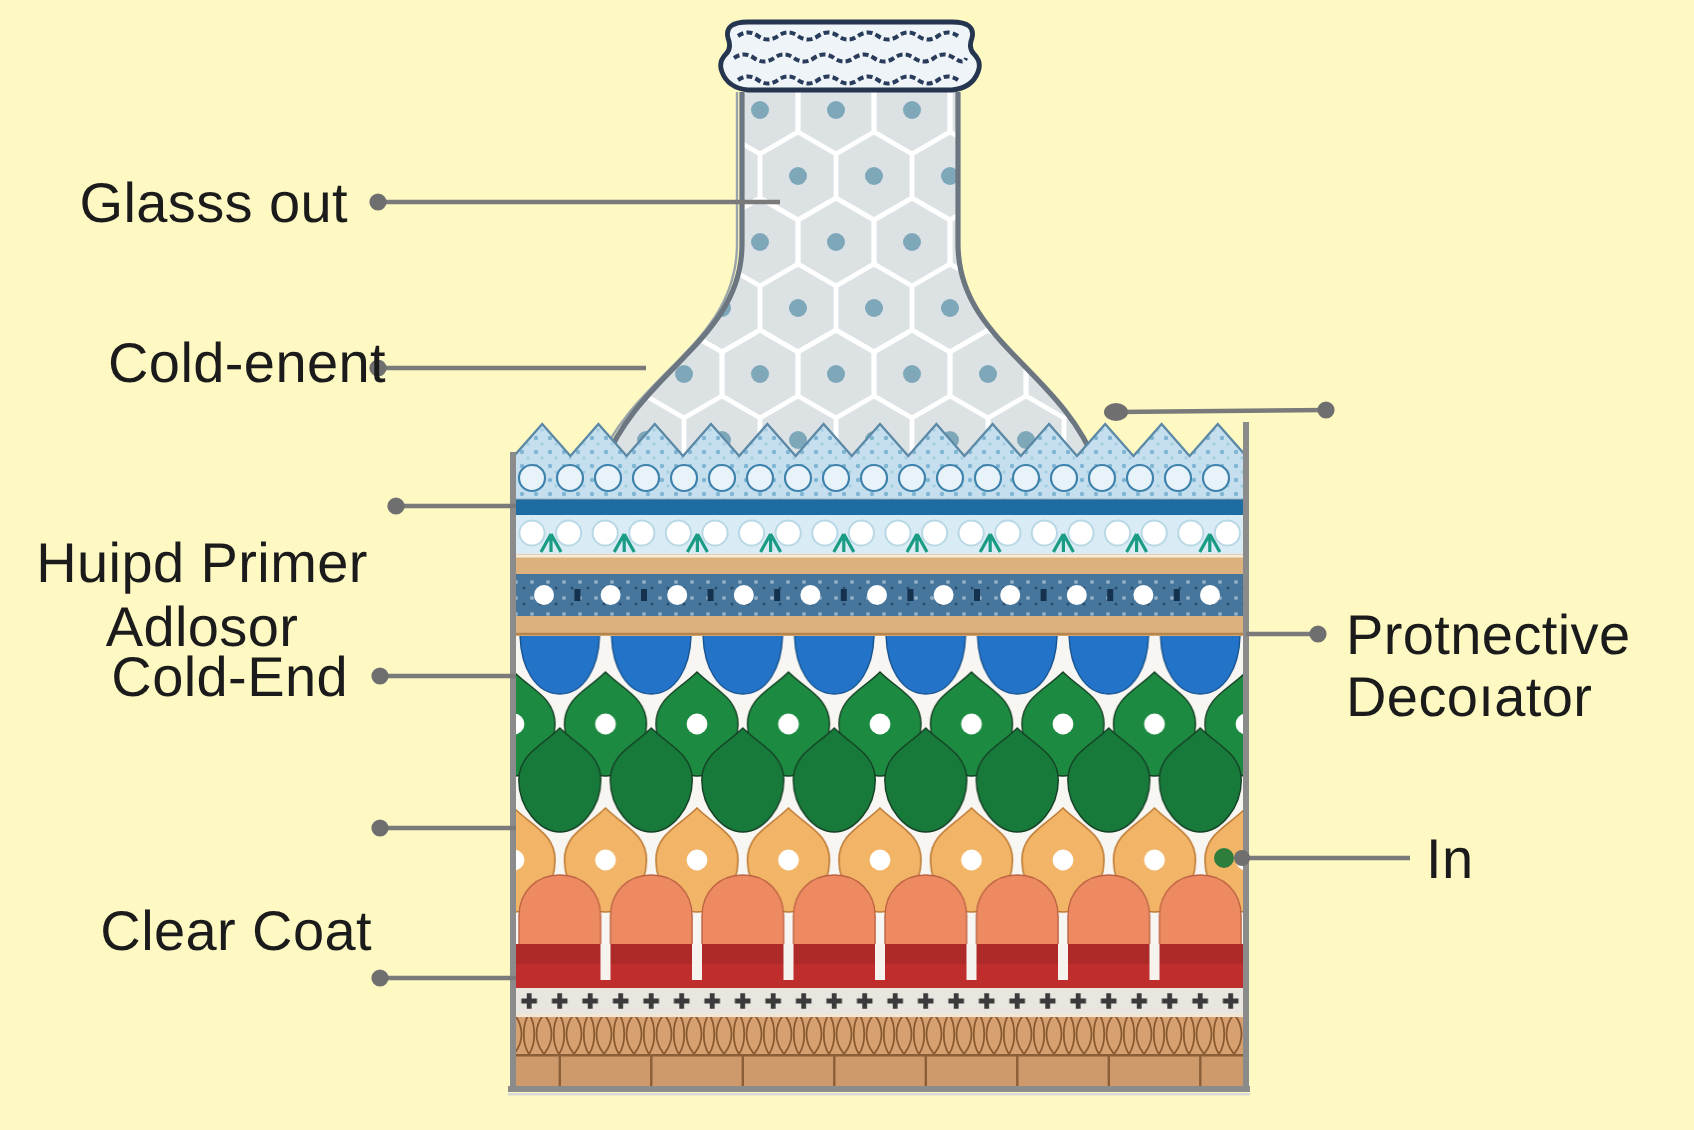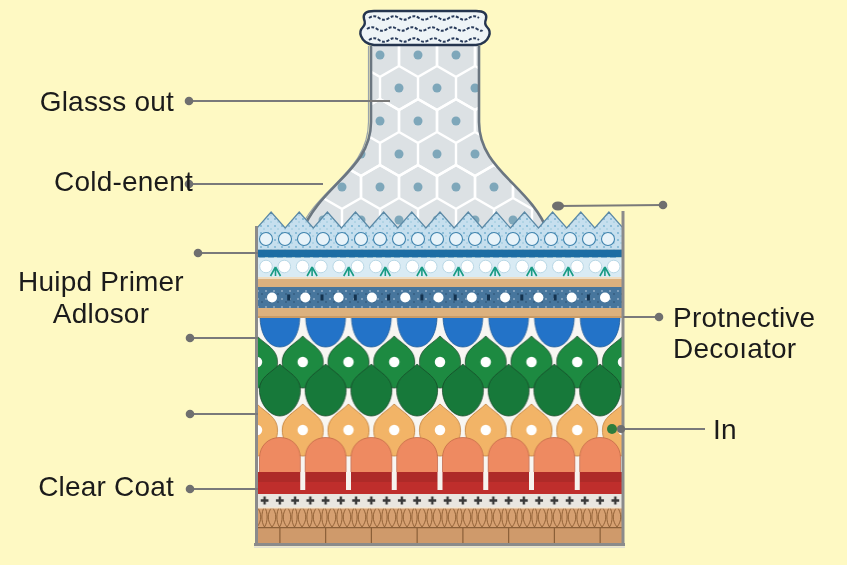--- a/index.html
+++ b/index.html
@@ -321,21 +321,24 @@
   <div class="lbl l-right" style="top:86px;">
     <span class="ln">Glasss out</span>
   </div>
   <div class="lbl l-right" style="top:166px;padding-left:19px;">
     <span class="ln">Cold-enent</span>
   </div>
   <div class="lbl l-center" style="left:5px;width:192px;top:222px;line-height:32px;margin-top:44px;">
     <span class="ln">Huipd Primer</span>
     <span class="ln">Adlosor</span>
   </div>
-  <div class="lbl l-right" style="top:471px;">
+  <div class="lbl l-right" style="top:323px;">
+    <span class="ln">Cold-End</span>
+  </div>
+  <div class="lbl l-right" style="top:450px;padding-left:12px;">
     <span class="ln">Clear Coat</span>
   </div>
 
   <div class="lbl l-center" style="left:662px;width:170px;top:189px;line-height:32px;">
   </div>
   <div class="lbl" style="left:673px;width:180px;top:302px;">
     <span class="ln">Protnective</span>
     <span class="ln">Decoıator</span>
   </div>
   <div class="lbl" style="left:713px;top:414px;">

